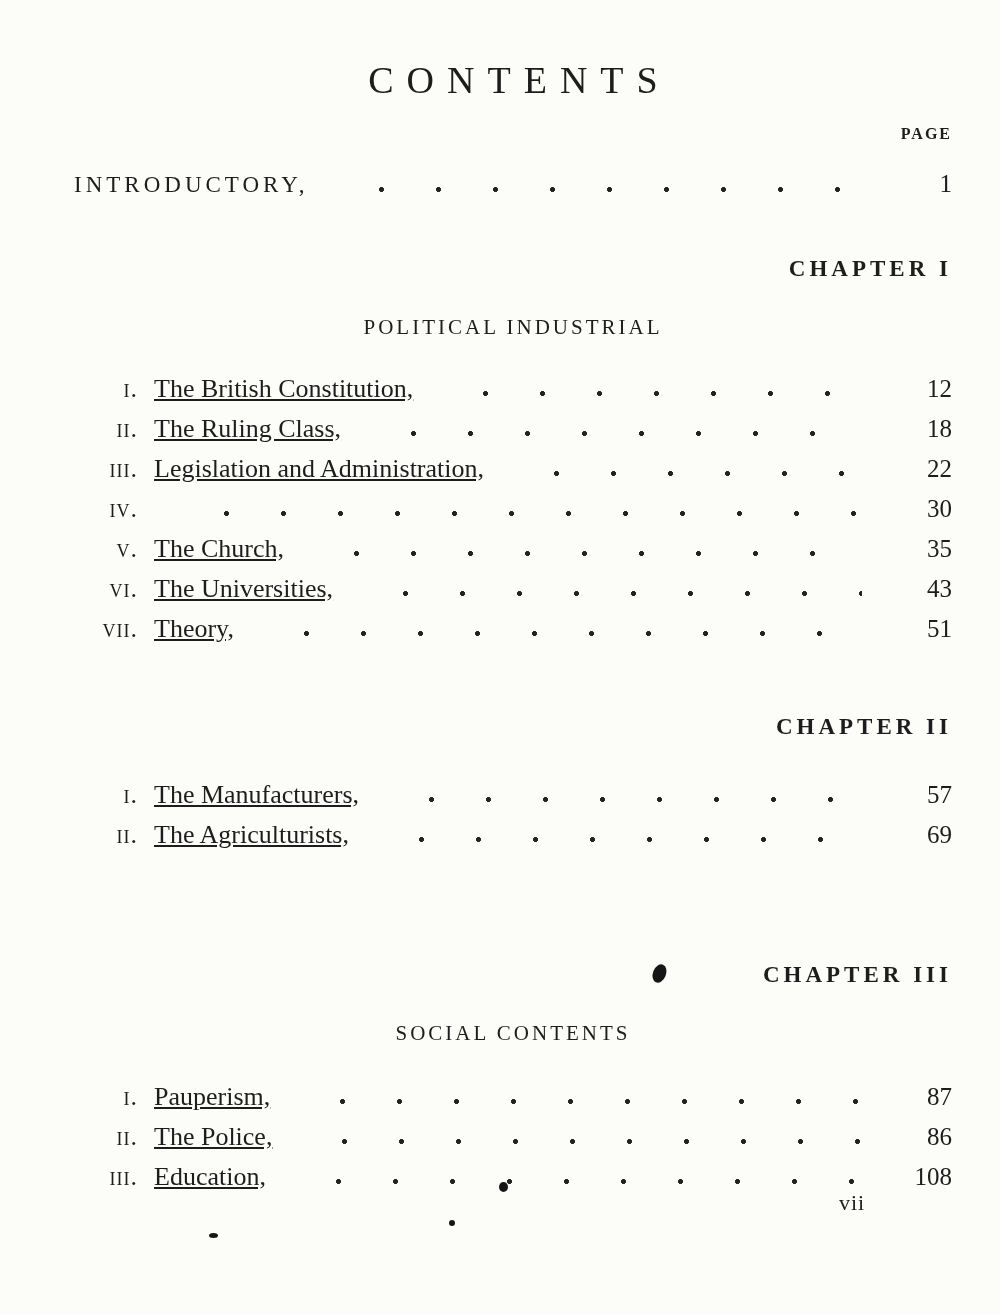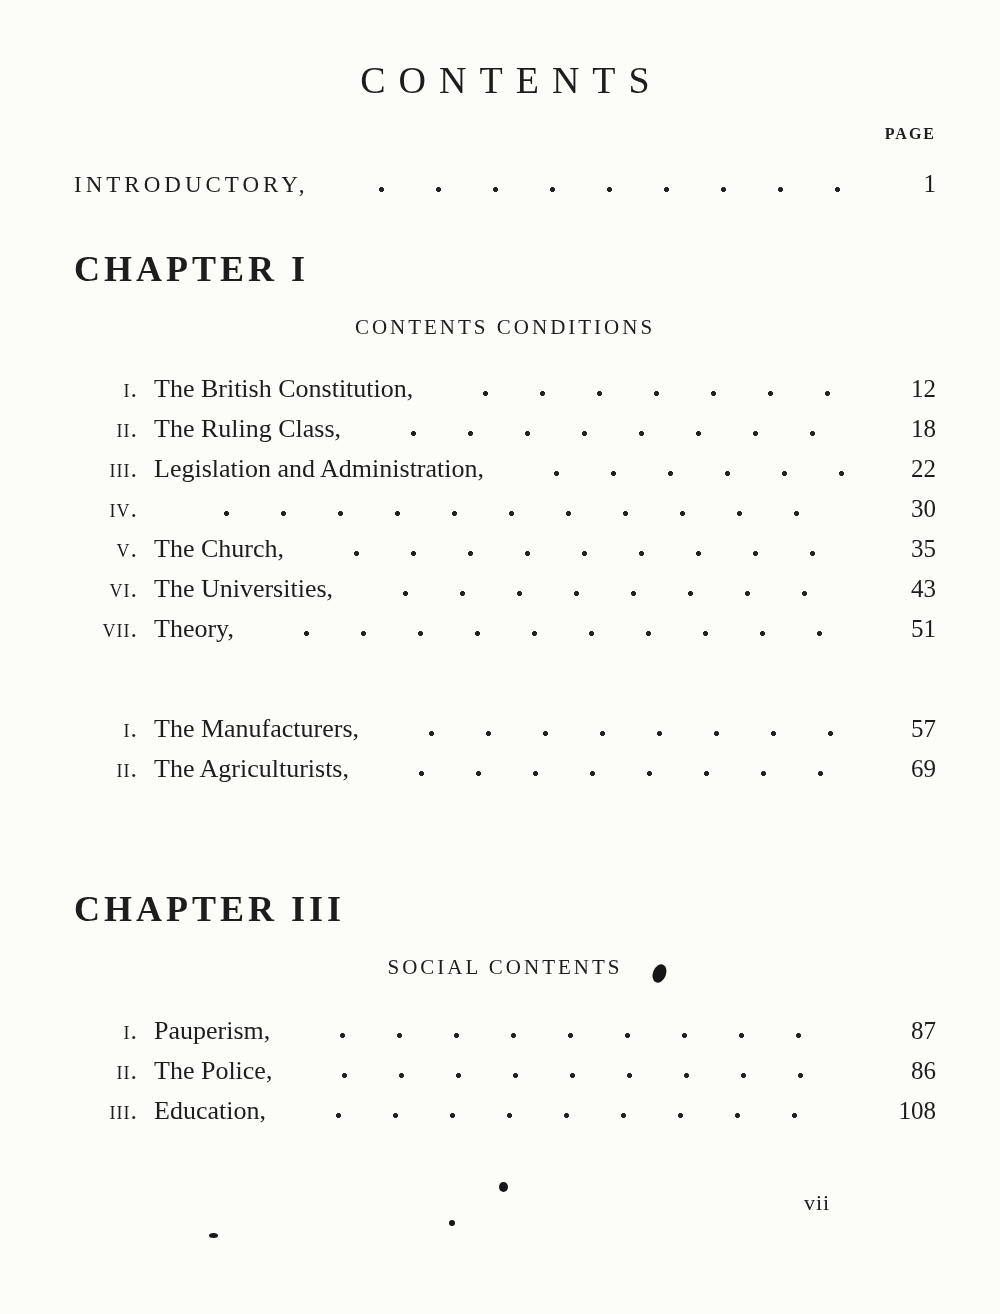--- a/index.html
+++ b/index.html
@@ -4,21 +4,21 @@
 <style>
   * { margin:0; padding:0; box-sizing:border-box; }
   html, body { width:1000px; height:1314px; }
   body {
     background:#fcfcf9;
     color:#1d1d1d;
     font-family:"Liberation Serif", "DejaVu Serif", serif;
     position:relative;
     overflow:hidden;
   }
-  .page { padding:58px 64px 0 74px; }
+  .page { padding:58px 48px 0 74px; }
 
   .title {
     text-align:center;
     font-size:38px;
     font-weight:400;
     letter-spacing:13px;
     text-indent:13px;
     line-height:44px;
   }
 
@@ -56,22 +56,22 @@
   }
 
   .pnum {
     width:64px;
     text-align:right;
     font-size:25px;
     white-space:nowrap;
   }
 
   .chapter-heading {
-    text-align:left;
-    font-size:36px;
+    text-align:right;
+    font-size:23px;
     letter-spacing:4px;
     line-height:36px;
   }
   .chapter-subheading {
     margin-top:26px;
     text-align:center;
     font-size:21px;
     letter-spacing:3px;
     line-height:28px;
     font-weight:400;
@@ -83,25 +83,25 @@
   .ch2 .entries, .ch3 .entries { margin-top:30px; }
 
   .num {
     width:80px;
     text-align:right;
     padding-right:16px;
     font-variant:small-caps;
     letter-spacing:1px;
     white-space:nowrap;
   }
-  .etitle { white-space:nowrap; }
+  .etitle { white-space:nowrap;text-decoration:underline; }
 
   .folio {
     position:absolute;
-    left:804px;
+    left:839px;
     top:1190px;
     font-size:22px;
     letter-spacing:1px;
   }
 
   .blot { position:absolute; background:#161616; border-radius:50%; }
   .blot-1 { left:653px; top:964px; width:13px; height:19px; transform:rotate(22deg); }
   .blot-2 { left:499px; top:1182px; width:9px; height:10px; }
   .blot-3 { left:449px; top:1220px; width:6px; height:6px; }
   .blot-4 { left:209px; top:1233px; width:9px; height:5px; border-radius:50%; }
@@ -118,21 +118,21 @@
   </div>
 
   <div class="row intro-row">
     <span class="intro-label">INTRODUCTORY,</span>
     <span class="leader"></span>
     <span class="pnum">1</span>
   </div>
 
   <section class="chapter ch1">
     <h2 class="chapter-heading">CHAPTER I</h2>
-    <h3 class="chapter-subheading">CONTENTS CONDITIONS</h3>
+    <h3 class="chapter-subheading">POLITICAL INDUSTRIAL</h3>
     <div class="entries">
 
       <div class="row">
         <span class="num">i.</span>
         <span class="etitle">The British Constitution,</span>
         <span class="leader"></span>
         <span class="pnum">12</span>
       </div>
 
       <div class="row">
@@ -173,20 +173,21 @@
         <span class="num">vii.</span>
         <span class="etitle">Theory,</span>
         <span class="leader"></span>
         <span class="pnum">51</span>
       </div>
 
     </div>
   </section>
 
   <section class="chapter ch2">
+    <h2 class="chapter-heading">CHAPTER II</h2>
     <div class="entries">
 
       <div class="row">
         <span class="num">i.</span>
         <span class="etitle">The Manufacturers,</span>
         <span class="leader"></span>
         <span class="pnum">57</span>
       </div>
 
       <div class="row">

